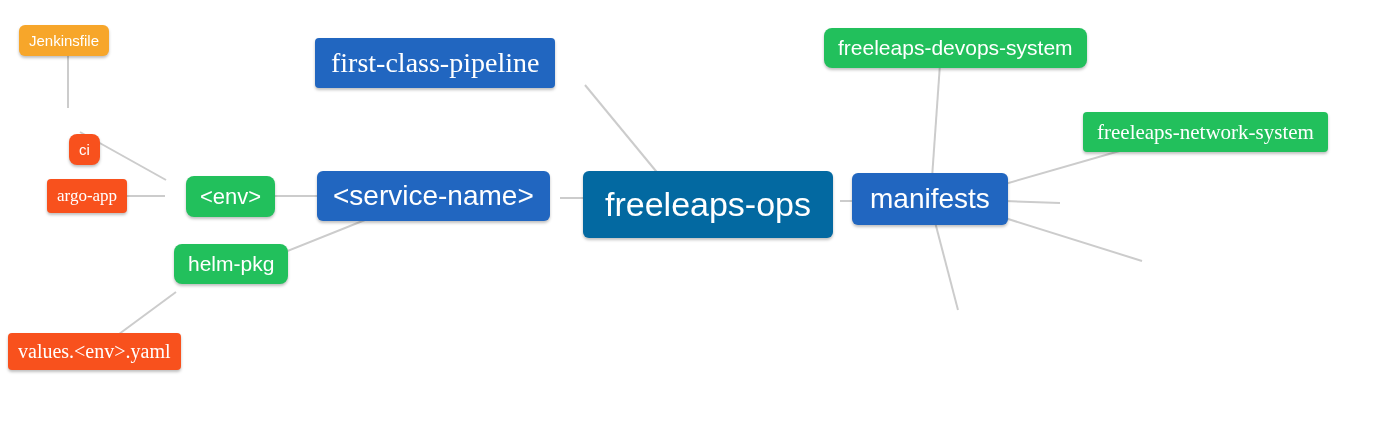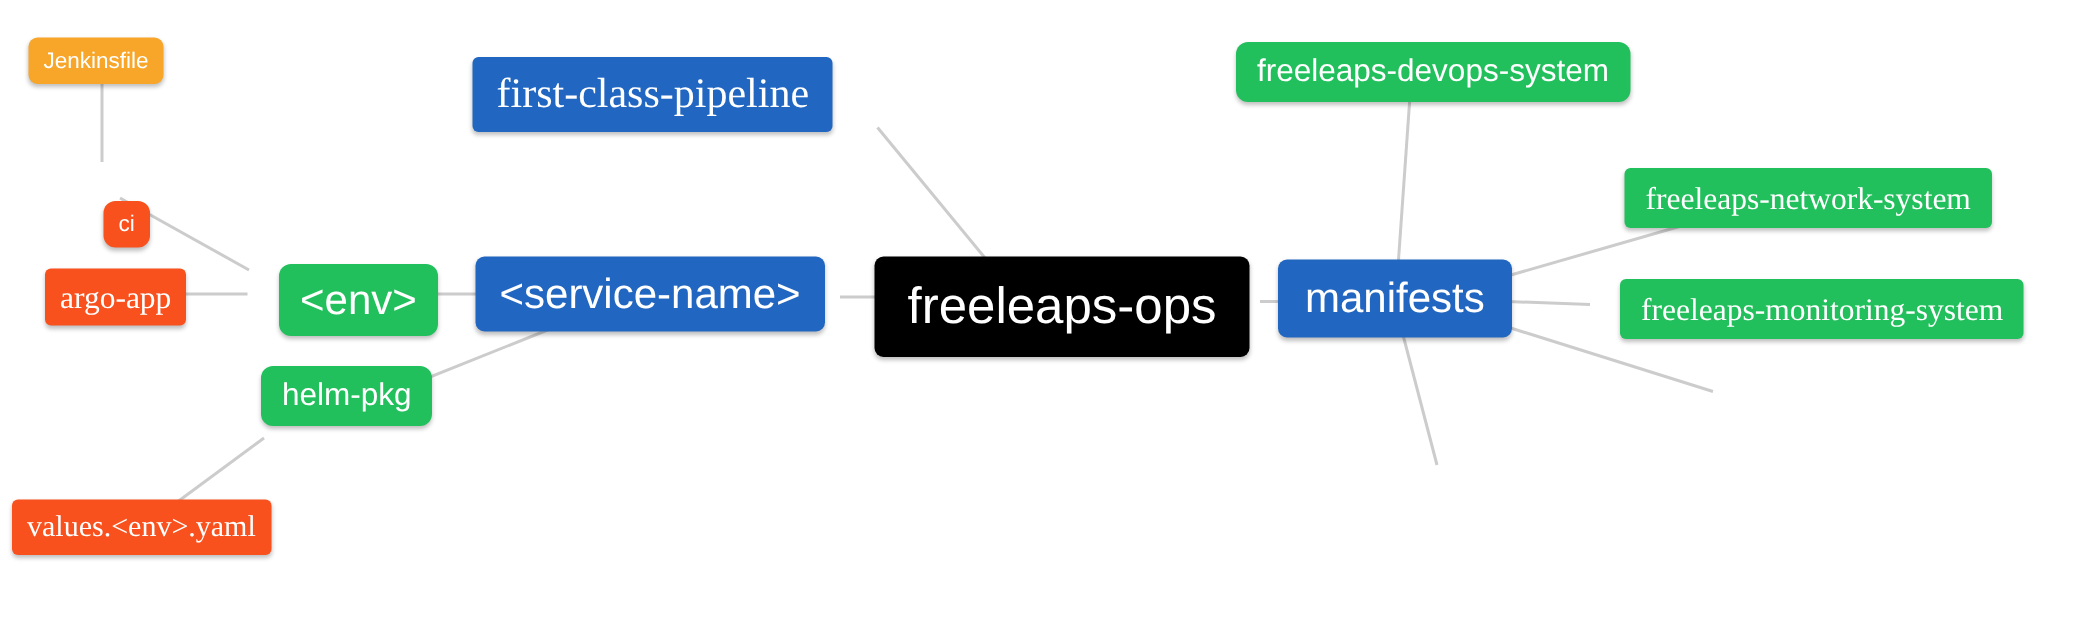--- a/index.html
+++ b/index.html
@@ -23,21 +23,21 @@
   .node {
     position: absolute;
     display: flex; align-items: center; justify-content: center;
     color: #ffffff;
     white-space: nowrap;
     border-radius: 6px;
     box-shadow: 0 2px 3px rgba(0,0,0,0.25);
     cursor: default;
     line-height: 1.15;
   }
-  .c-dark   { background: #000000; text-align: right; }
+  .c-dark   { background: #0369a1; text-align: right; }
   .c-blue   { background: #2166c0; }
   .c-green  { background: #22c05c; }
   .c-red    { background: #f8511d; }
   .c-orange { background: #f7a62a; }
 
   .lvl-root { font-size: 34px; padding: 14px 22px; }
   .lvl-2    { font-size: 28px; padding: 9px 16px; }
   .lvl-3    { font-size: 21px; padding: 8px 14px; margin-left: 28px; }
   .lvl-4    { font-size: 15px; padding: 7px 10px; }
 
@@ -67,25 +67,25 @@
   </svg>
 
   <div class="node c-orange lvl-4" style="left:19px; top:25px;">
     <span>Jenkinsfile</span>
   </div>
 
   <div class="node c-red lvl-4 r8" style="left:69px; top:104px;margin-top:30px;">
     <span>ci</span>
   </div>
 
-  <div class="node c-red lvl-4 r4" style="left:30px; top:179px; font-size:21px;">
+  <div class="node c-red lvl-4 r4" style="left:47px; top:179px; font-size:17px;">
     <span>argo-app</span>
   </div>
 
-  <div class="node c-green lvl-3 r8" style="left:158px; top:176px; font-size:28px;">
+  <div class="node c-green lvl-3 r8" style="left:158px; top:176px; font-size:22px;">
     <span>&lt;env&gt;</span>
   </div>
 
   <div class="node c-blue lvl-2" style="left:317px; top:171px;justify-content:center;">
     <span>&lt;service-name&gt;</span>
   </div>
 
   <div class="node c-blue lvl-2 r4" style="left:315px; top:38px;">
     <span>first-class-pipeline</span>
   </div>
@@ -99,23 +99,20 @@
   </div>
 
   <div class="node c-green lvl-3 r8" style="left:796px; top:28px;">
     <span>freeleaps-devops-system</span>
   </div>
 
   <div class="node c-green lvl-3 r4" style="left:1055px; top:112px;">
     <span>freeleaps-network-system</span>
   </div>
 
-  <div class="node c-green lvl-3 r4" style="left:1052px; top:186px;">
-    <span>freeleaps-monitoring-system</span>
-  </div>
 
 
 
   <div class="node c-green lvl-3 r8" style="left:146px; top:244px;">
     <span>helm-pkg</span>
   </div>
 
   <div class="node c-red lvl-4 r4" style="left:8px; top:333px; font-size:20px;">
     <span>values.&lt;env&gt;.yaml</span>
   </div>

